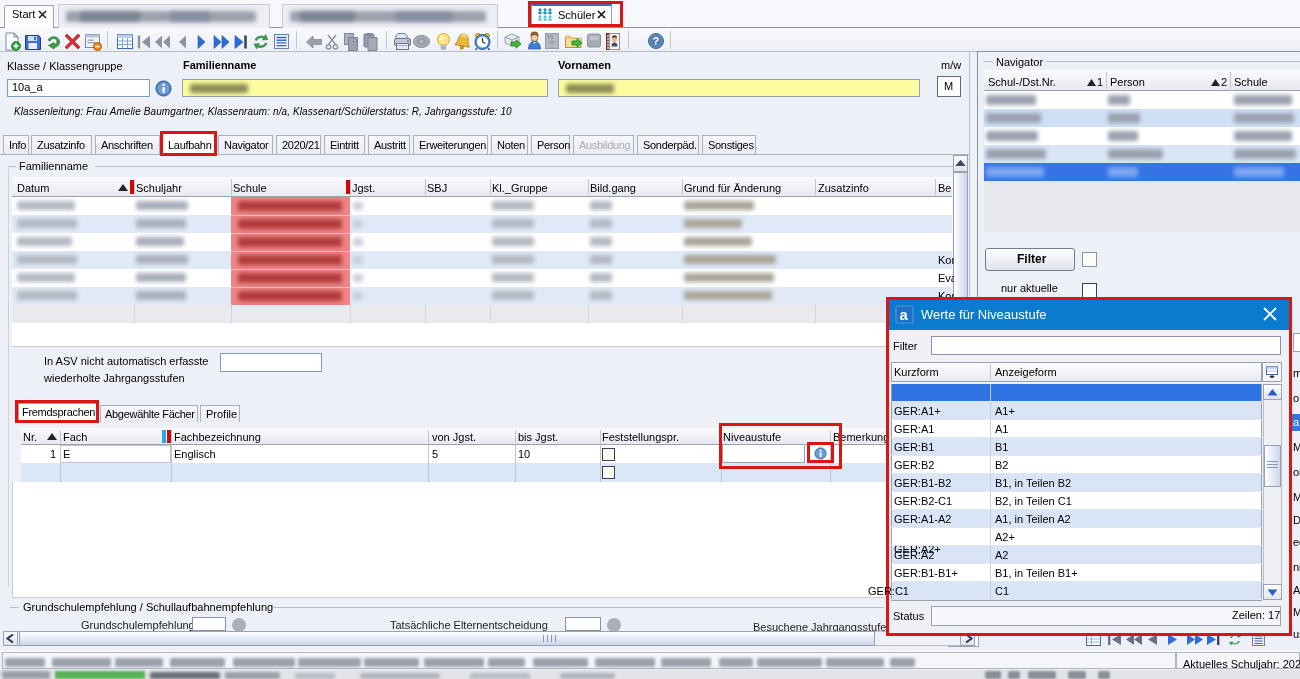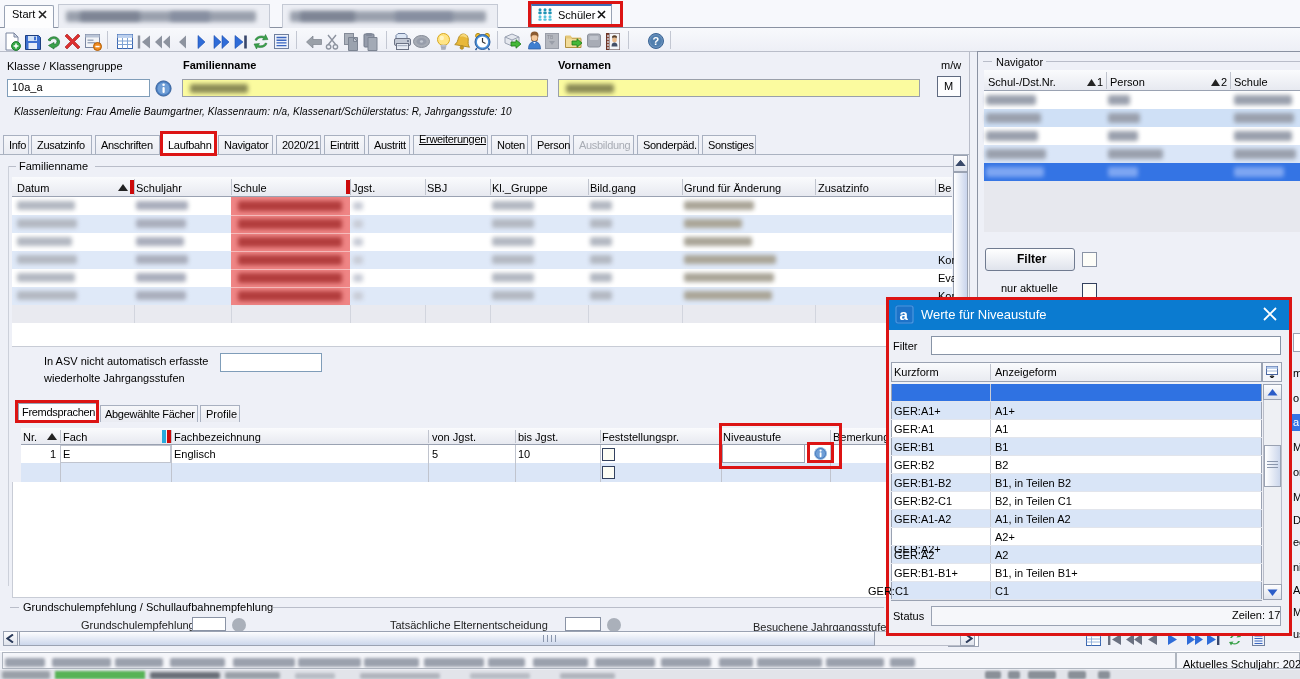--- a/index.html
+++ b/index.html
@@ -244,21 +244,21 @@
 <div class="t" style="left:168px;top:139px;color:#000;z-index:3;letter-spacing:-0.3px;">Laufbahn</div>
 <div class="" style="left:218px;top:135px;width:55px;height:20px;background:linear-gradient(#f6f7fa,#e9ebf2);border:1px solid #a8b0c0;border-bottom:0;"></div>
 <div class="t" style="left:224px;top:139px;color:#000;z-index:3;letter-spacing:-0.3px;">Navigator</div>
 <div class="" style="left:276px;top:135px;width:45px;height:20px;background:linear-gradient(#f6f7fa,#e9ebf2);border:1px solid #a8b0c0;border-bottom:0;"></div>
 <div class="t" style="left:282px;top:139px;color:#000;z-index:3;letter-spacing:-0.3px;">2020/21</div>
 <div class="" style="left:324px;top:135px;width:41px;height:20px;background:linear-gradient(#f6f7fa,#e9ebf2);border:1px solid #a8b0c0;border-bottom:0;"></div>
 <div class="t" style="left:330px;top:139px;color:#000;z-index:3;letter-spacing:-0.3px;">Eintritt</div>
 <div class="" style="left:368px;top:135px;width:42px;height:20px;background:linear-gradient(#f6f7fa,#e9ebf2);border:1px solid #a8b0c0;border-bottom:0;"></div>
 <div class="t" style="left:374px;top:139px;color:#000;z-index:3;letter-spacing:-0.3px;">Austritt</div>
 <div class="" style="left:413px;top:135px;width:75px;height:20px;background:linear-gradient(#f6f7fa,#e9ebf2);border:1px solid #a8b0c0;border-bottom:0;"></div>
-<div class="t" style="left:419px;top:133px;color:#000;z-index:3;letter-spacing:-0.3px;text-decoration:underline;">Erweiterungen</div>
+<div class="t" style="left:419px;top:139px;color:#000;z-index:3;letter-spacing:-0.3px;">Erweiterungen</div>
 <div class="" style="left:491px;top:135px;width:37px;height:20px;background:linear-gradient(#f6f7fa,#e9ebf2);border:1px solid #a8b0c0;border-bottom:0;"></div>
 <div class="t" style="left:497px;top:139px;color:#000;z-index:3;letter-spacing:-0.3px;">Noten</div>
 <div class="" style="left:531px;top:135px;width:39px;height:20px;background:linear-gradient(#f6f7fa,#e9ebf2);border:1px solid #a8b0c0;border-bottom:0;"></div>
 <div class="t" style="left:537px;top:139px;color:#000;z-index:3;letter-spacing:-0.3px;">Person</div>
 <div class="" style="left:573px;top:135px;width:61px;height:20px;background:linear-gradient(#f6f7fa,#e9ebf2);border:1px solid #a8b0c0;border-bottom:0;"></div>
 <div class="t" style="left:579px;top:139px;color:#a8acb4;z-index:3;letter-spacing:-0.3px;">Ausbildung</div>
 <div class="" style="left:637px;top:135px;width:62px;height:20px;background:linear-gradient(#f6f7fa,#e9ebf2);border:1px solid #a8b0c0;border-bottom:0;"></div>
 <div class="t" style="left:643px;top:139px;color:#000;z-index:3;letter-spacing:-0.3px;">Sonderpäd.</div>
 <div class="" style="left:702px;top:135px;width:54px;height:20px;background:linear-gradient(#f6f7fa,#e9ebf2);border:1px solid #a8b0c0;border-bottom:0;"></div>
 <div class="t" style="left:708px;top:139px;color:#000;z-index:3;letter-spacing:-0.3px;">Sonstiges</div>

